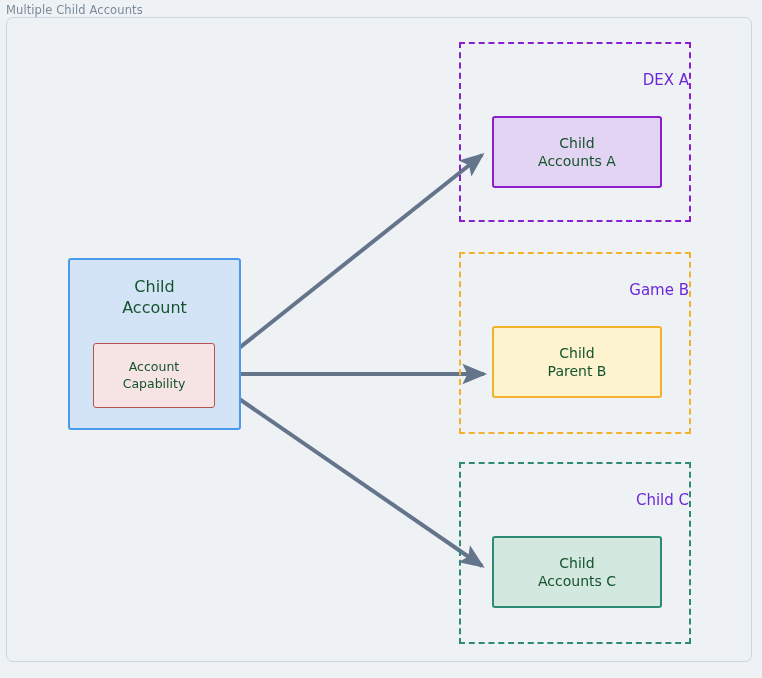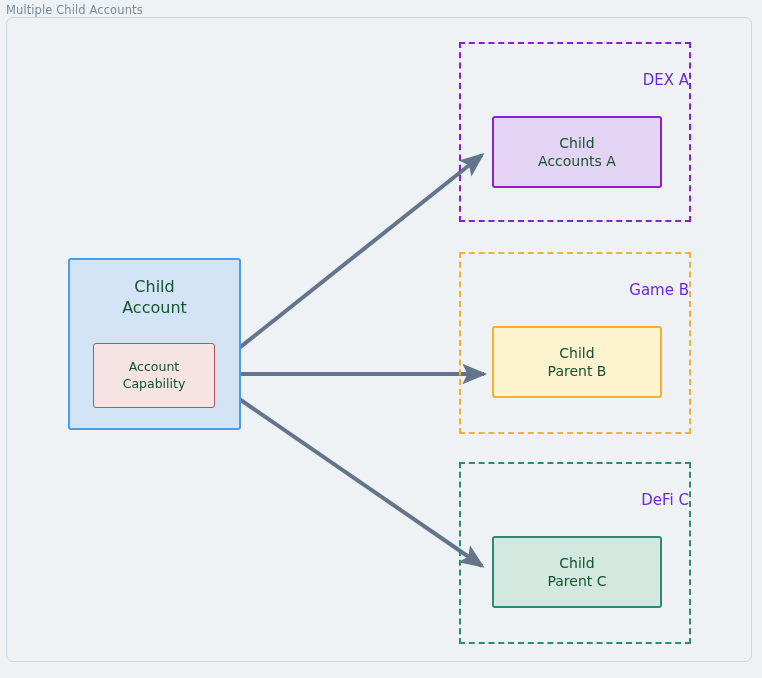--- a/index.html
+++ b/index.html
@@ -158,20 +158,20 @@
 
   <div class="group" id="group-defi-b">
     <div class="group-label">Game B</div>
   </div>
   <div class="node" id="child-account-b">
     <span class="line">Child</span>
     <span class="line">Parent B</span>
   </div>
 
   <div class="group" id="group-game-c">
-    <div class="group-label">DeFi C</div>
+    <div class="group-label">Child C</div>
   </div>
   <div class="node" id="child-account-c">
     <span class="line">Child</span>
-    <span class="line">Parent C</span>
+    <span class="line">Accounts C</span>
   </div>
 
 </div>
 
 </body></html>

